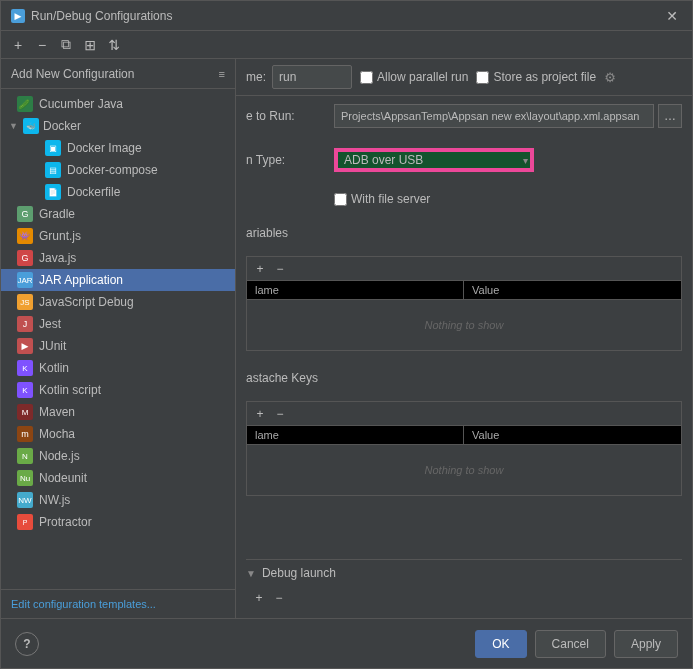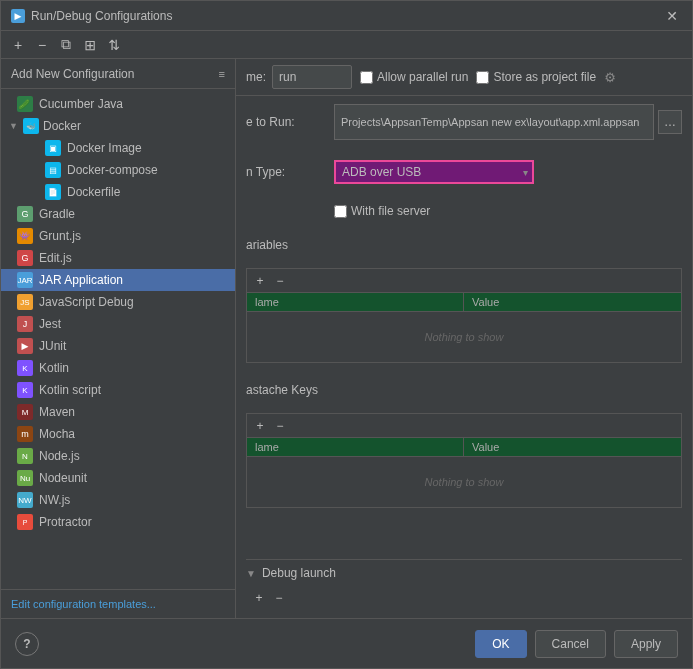--- a/index.html
+++ b/index.html
@@ -332,21 +332,21 @@
       flex: 1;
     }
 
     .path-input {
       flex: 1;
       background: #45494a;
       border: 1px solid #646464;
       color: #bbbbbb;
       padding: 2px 6px;
       font-size: 11px;
-      height: 36px;
+      height: 24px;
       outline: none;
     }
 
     .browse-btn {
       width: 24px;
       height: 24px;
       background: #45494a;
       border: 1px solid #646464;
       color: #bbbbbb;
       cursor: pointer;
@@ -359,22 +359,22 @@
     .select-wrapper {
       position: relative;
       display: inline-flex;
       align-items: center;
     }
 
     .select-wrapper select {
       appearance: none;
       -webkit-appearance: none;
       padding-right: 20px;
-      background: #701a75;
-      border: 2px solid #ec4899;
+      background: #14532d;
+      border: 4px solid #ec4899;
       color: #bbbbbb;
       font-size: 12px;
       height: 24px;
       outline: none;
       min-width: 200px;
       padding-left: 6px;
     }
 
     .select-wrapper::after {
       content: '▾';
@@ -423,21 +423,21 @@
       display: flex;
       align-items: center;
       justify-content: center;
       font-size: 12px;
     }
 
     .env-table-header {
       display: grid;
       grid-template-columns: 1fr 1fr;
       border-bottom: 1px solid #555;
-      background: #14532d;
+      background: #000000;
     }
 
     .env-table-header-cell {
       padding: 3px 8px;
       color: #aaa;
       font-size: 11px;
       border-right: 1px solid #555;
     }
 
     .env-table-header-cell:last-child {
@@ -597,21 +597,21 @@
           <span class="item-label">Gradle</span>
         </div>
 
         <div class="tree-item">
           <div class="item-icon icon-grunt" style="font-size:9px;">👾</div>
           <span class="item-label">Grunt.js</span>
         </div>
 
         <div class="tree-item">
           <div class="item-icon icon-gulp" style="font-size:9px;">G</div>
-          <span class="item-label">Edit.js</span>
+          <span class="item-label">Java.js</span>
         </div>
 
         <div class="tree-item selected">
           <div class="item-icon icon-jar" style="font-size:8px;">JAR</div>
           <span class="item-label">JAR Application</span>
         </div>
 
         <div class="tree-item">
           <div class="item-icon icon-js-debug" style="font-size:8px;">JS</div>
           <span class="item-label">JavaScript Debug</span>

